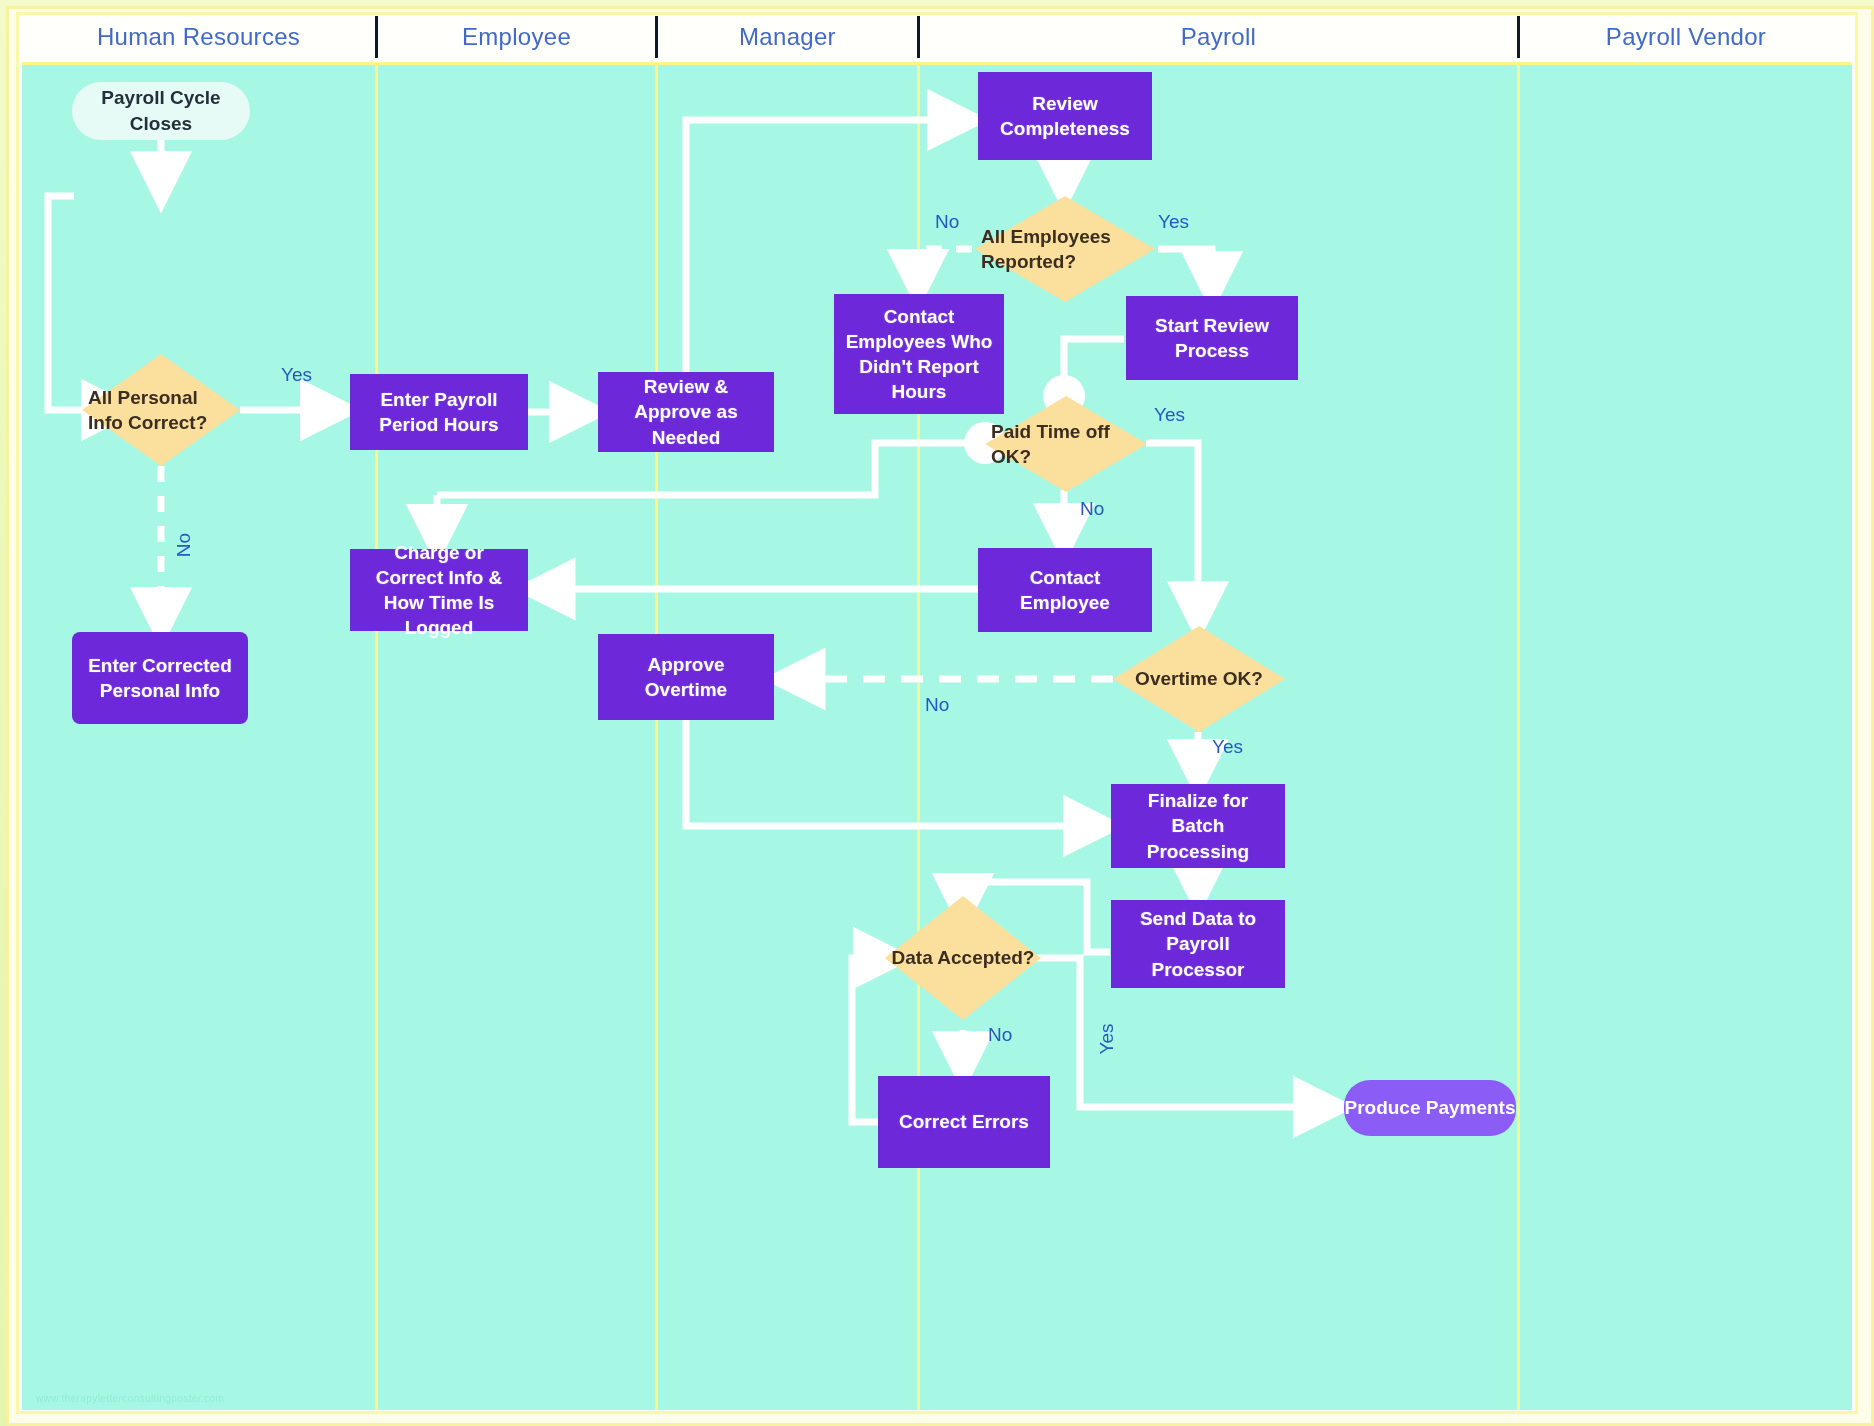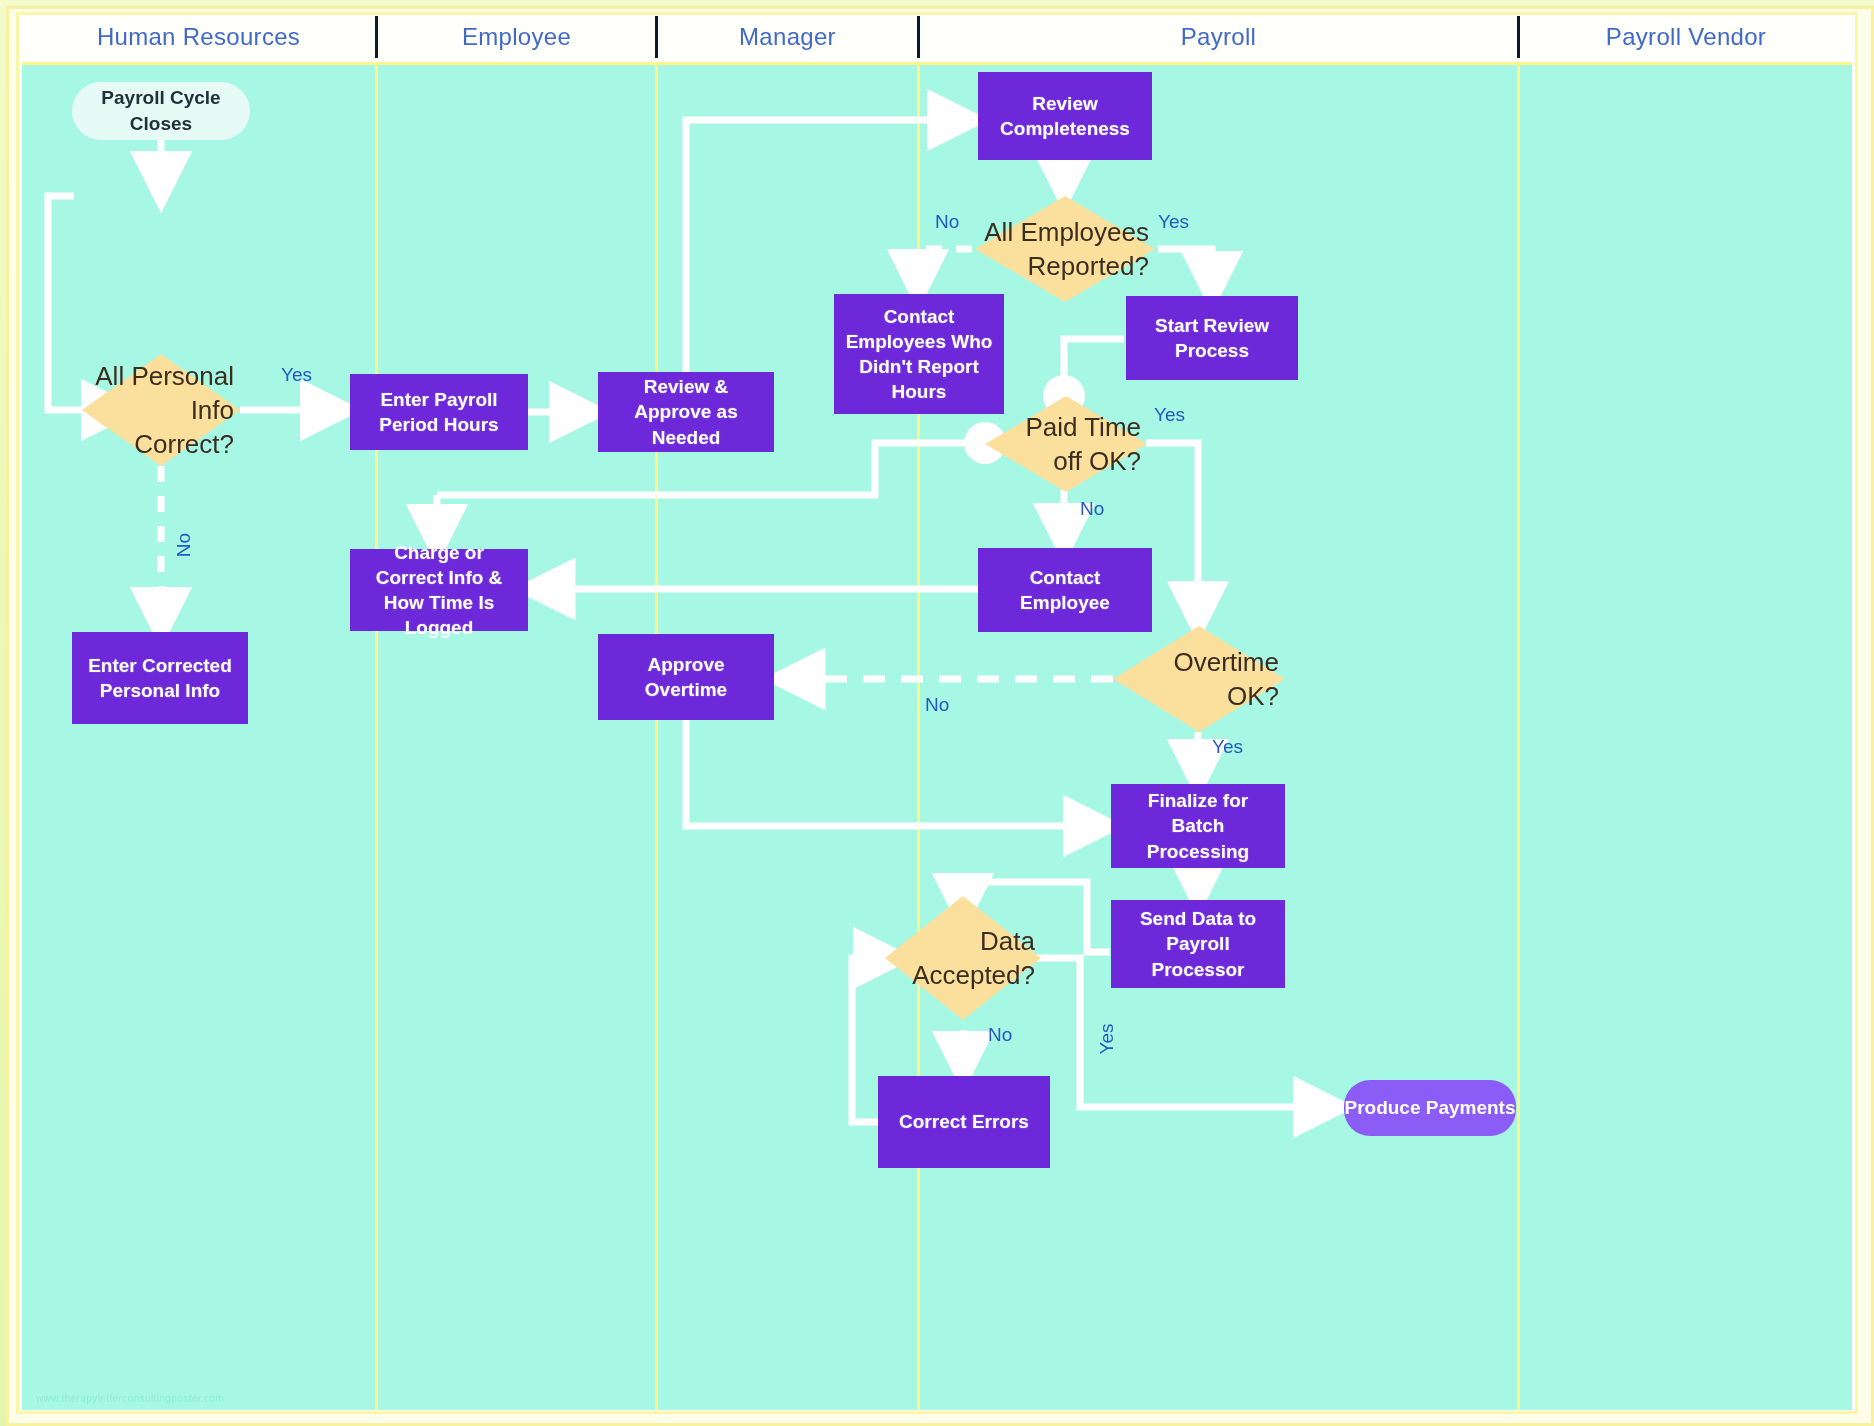--- a/index.html
+++ b/index.html
@@ -127,24 +127,25 @@
   .decision-shape {
     position: absolute;
     left: 0; top: 0;
     width: 100%; height: 100%;
     background: #fbdf9c;
     clip-path: polygon(50% 0%, 100% 50%, 50% 100%, 0% 50%);
   }
   .decision-text {
     position: relative;
     color: #3b2d20;
-    font-size: 26px;
+    font-size: 19px;
     line-height: 1.32;
-    text-align: right;
+    text-align: left;
     padding: 0 6px;
+    font-weight: bold;
   }
   .edge-label {
     position: absolute;
     color: #2558c0;
     font-size: 19px;
     white-space: nowrap;
   }
   .edge-label.rot {
     transform: rotate(-90deg);
     transform-origin: center center;
@@ -261,21 +262,21 @@
   <div class="node terminator-start" style="left:72px; top:82px; width:178px; height:58px;">
     <span>Payroll Cycle Closes</span>
   </div>
 
 
   <div class="decision-wrap" style="left:82px; top:354px; width:158px; height:112px;">
     <div class="decision-shape"></div>
     <div class="decision-text">All Personal Info Correct?</div>
   </div>
 
-  <div class="node proc" style="left:72px; top:632px; width:176px; height:92px;">
+  <div class="node proc" style="left:72px; top:632px; width:176px; height:92px;border-radius:8px;">
     <span>Enter Corrected Personal Info</span>
   </div>
 
   <div class="node proc" style="left:350px; top:374px; width:178px; height:76px;">
     <span>Enter Payroll Period Hours</span>
   </div>
 
   <div class="node proc" style="left:350px; top:549px; width:178px; height:82px;">
     <span>Charge or Correct Info &amp; How Time Is Logged</span>
   </div>

